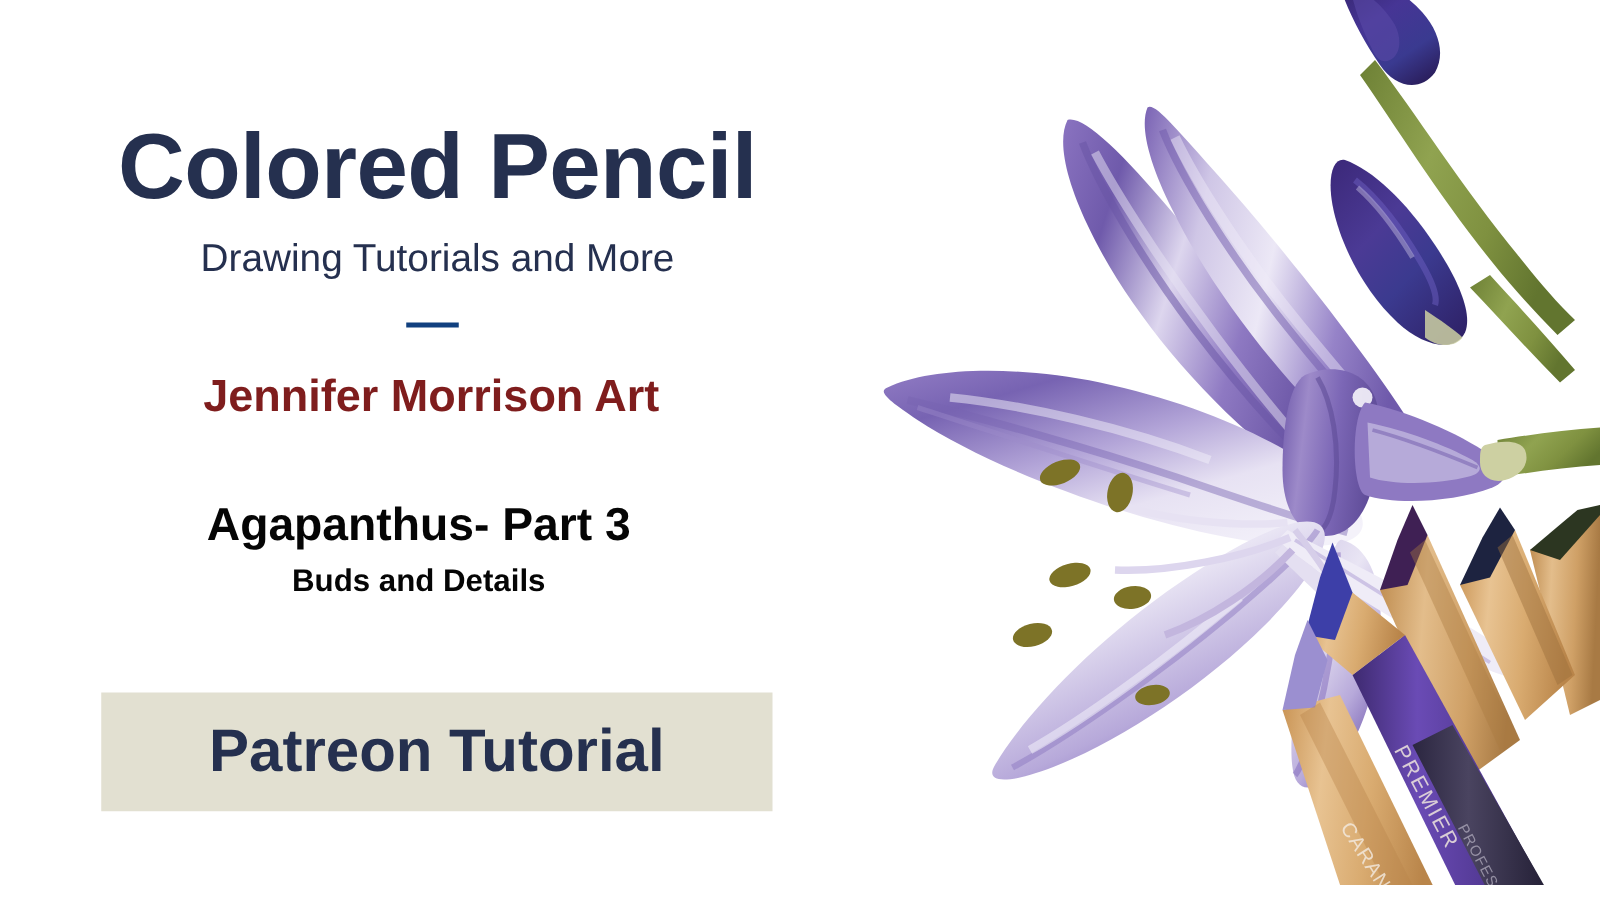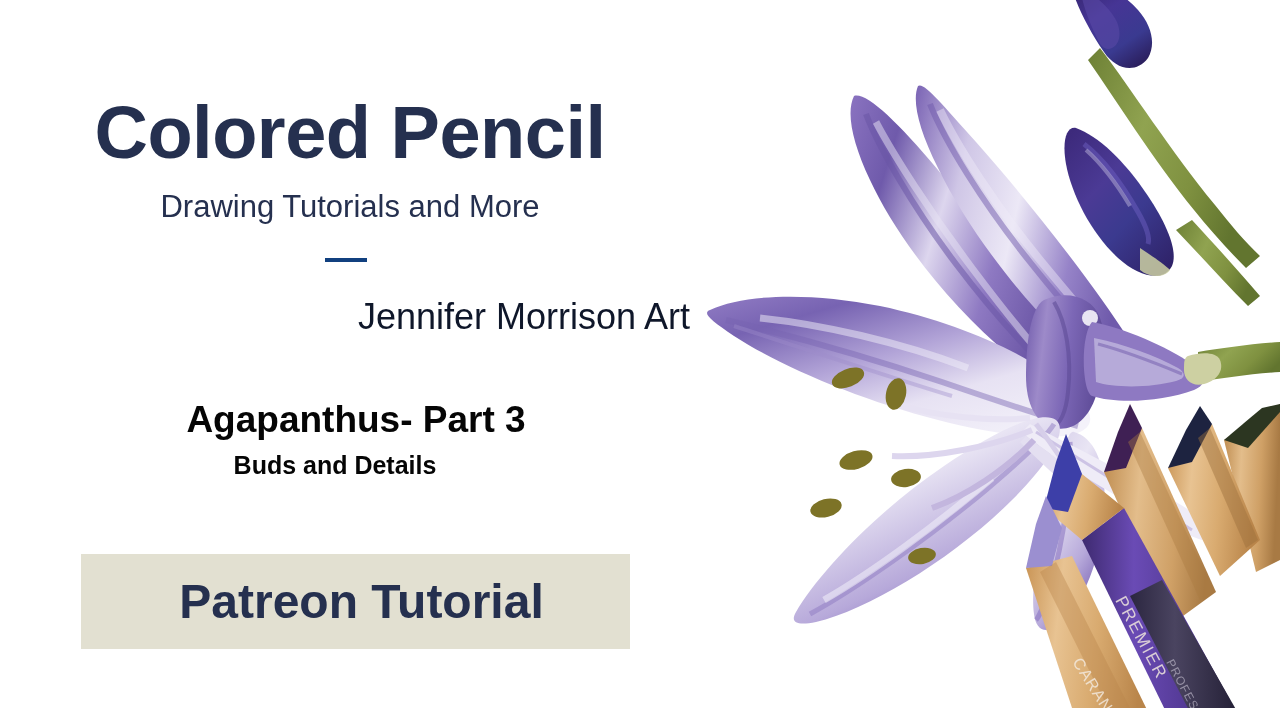--- a/index.html
+++ b/index.html
@@ -63,40 +63,39 @@
     width: 42px;
     height: 4px;
     background: #11407f;
   }
 
   .byline {
     position: absolute;
     left: 0;
     top: 299px;
     width: 690px;
-    text-align: right;
-    color: #0f172a;
+    text-align: center;
+    color: #7f1d1d;
     font-size: 36px;
-    font-weight: 400;
+    font-weight: 700;
     line-height: 1.0;
     font-family: "Liberation Sans", sans-serif;
   }
 
   .lesson-title {
     position: absolute;
     left: 0;
     top: 401px;
     width: 670px;
     text-align: center;
     color: #050505;
     font-size: 37px;
     font-weight: 600;
     line-height: 1.0;
     font-family: "Liberation Sans", sans-serif;
-    margin-left: 21px;
   }
 
   .lesson-subtitle {
     position: absolute;
     left: 0;
     top: 453px;
     width: 670px;
     text-align: center;
     color: #050505;
     font-size: 25px;
@@ -108,21 +107,20 @@
   
   .banner {
     position: absolute;
     left: 81px;
     top: 554px;
     width: 537px;
     height: 95px;
     background: #e2e0d1;
     display: flex;
     align-items: center;
-    padding-left: 12px;
   }
   .banner-label {
     width: 100%;
     text-align: center;
     color: #25304f;
     font-size: 48px;
     font-weight: 700;
     letter-spacing: 0px;
     font-family: "Liberation Sans", sans-serif;
   }

